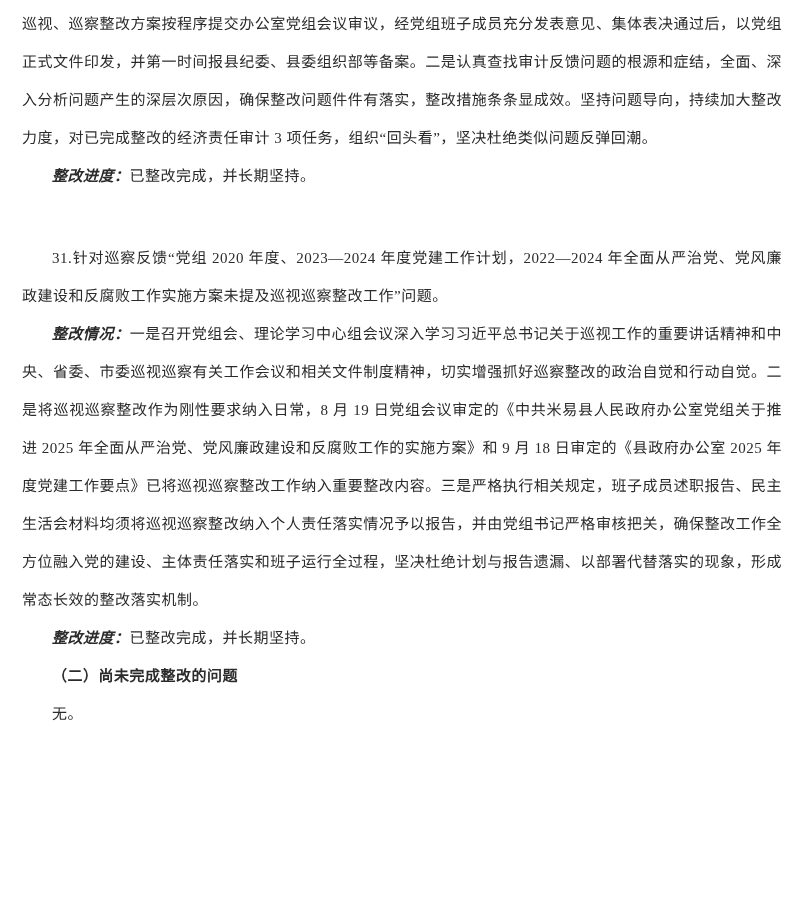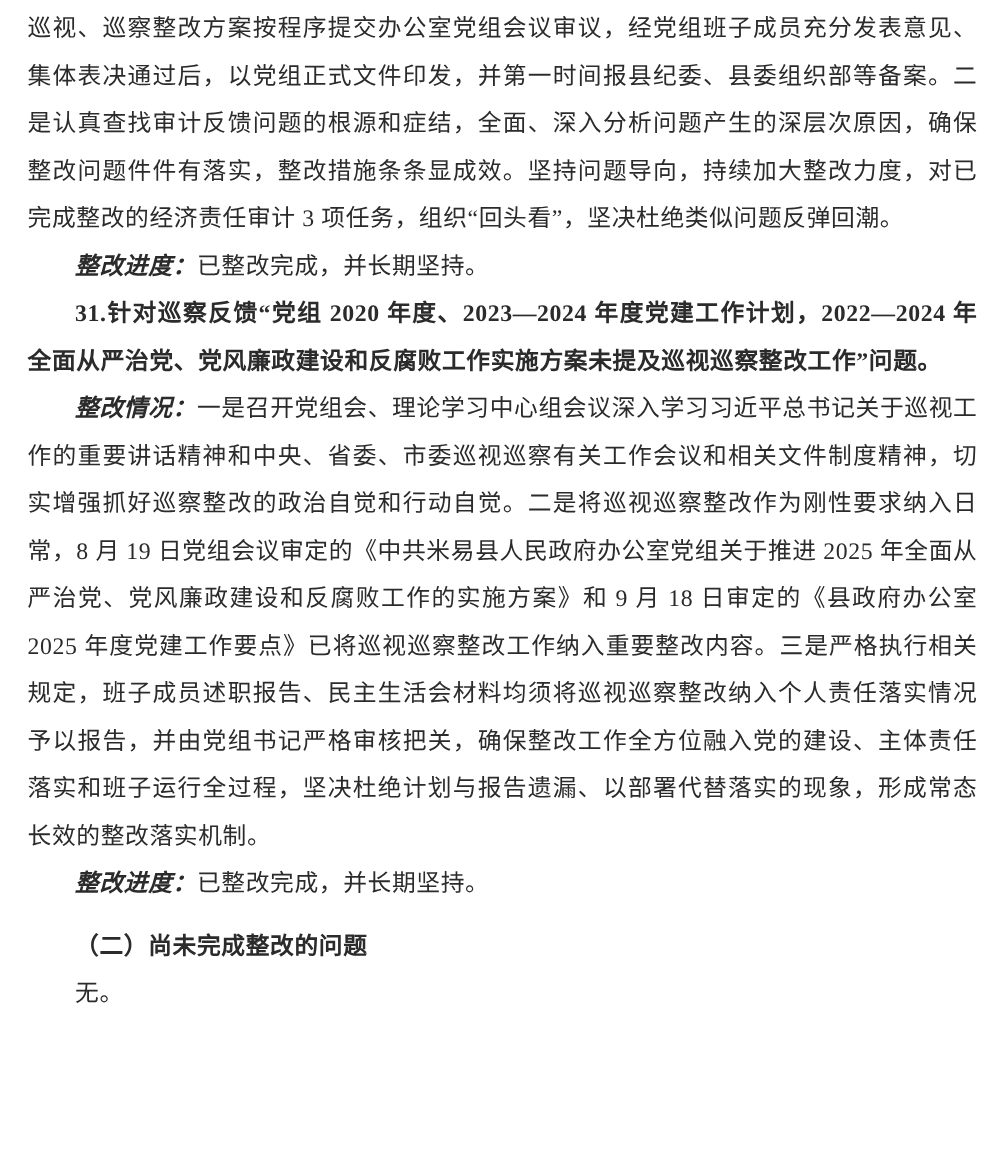--- a/index.html
+++ b/index.html
@@ -12,45 +12,45 @@
     height: 920px;
     overflow: hidden;
   }
   .page {
     box-sizing: border-box;
     width: 800px;
     height: 920px;
     padding: 5px 18px 0 22px;
     background: #ffffff;
     font-family: "Liberation Serif", "DejaVu Serif", serif;
-    font-size: 19px;
+    font-size: 15px;
     line-height: 38px;
     color: #2b2b2b;
     text-align: justify;
     text-justify: inter-ideograph;
     letter-spacing: 0.5px;
   }
   p.para {
     margin: 0;
     padding: 0;
     text-indent: 2em;
   }
   p.no-indent {
     text-indent: 0;
   }
   .label {
     font-weight: 700;
     font-style: italic;
   }
   p.bold-para {
-    font-weight: 700;
+    font-weight: 400;
+    margin-top: 44px;
   }
   p.subsection-heading {
     font-weight: 700;
-    margin-top: 12px;
     
   }
 </style>
 </head>
 <body>
 
 <div class="page">
 
   <p class="para no-indent">巡视、巡察整改方案按程序提交办公室党组会议审议，经党组班子成员充分发表意见、集体表决通过后，以党组正式文件印发，并第一时间报县纪委、县委组织部等备案。二是认真查找审计反馈问题的根源和症结，全面、深入分析问题产生的深层次原因，确保整改问题件件有落实，整改措施条条显成效。坚持问题导向，持续加大整改力度，对已完成整改的经济责任审计 3 项任务，组织“回头看”，坚决杜绝类似问题反弹回潮。</p>
 

